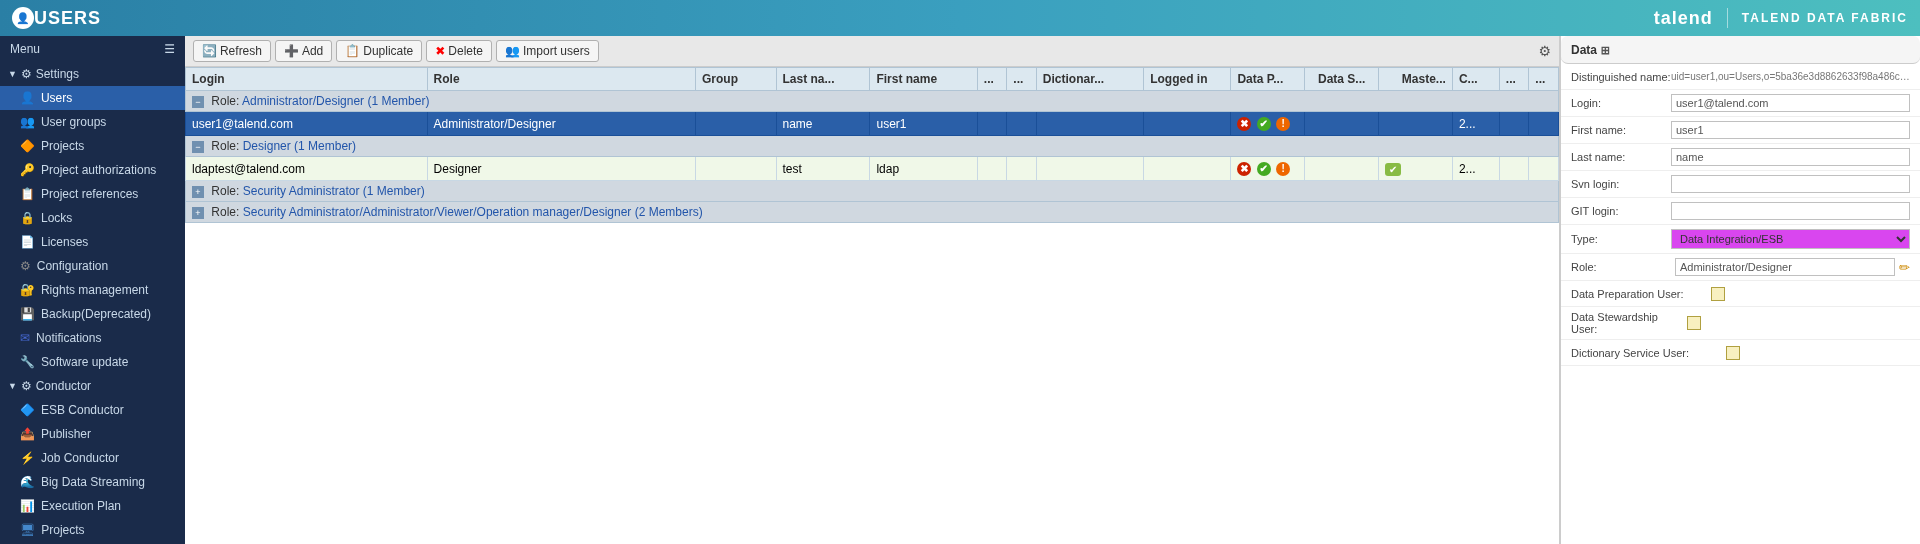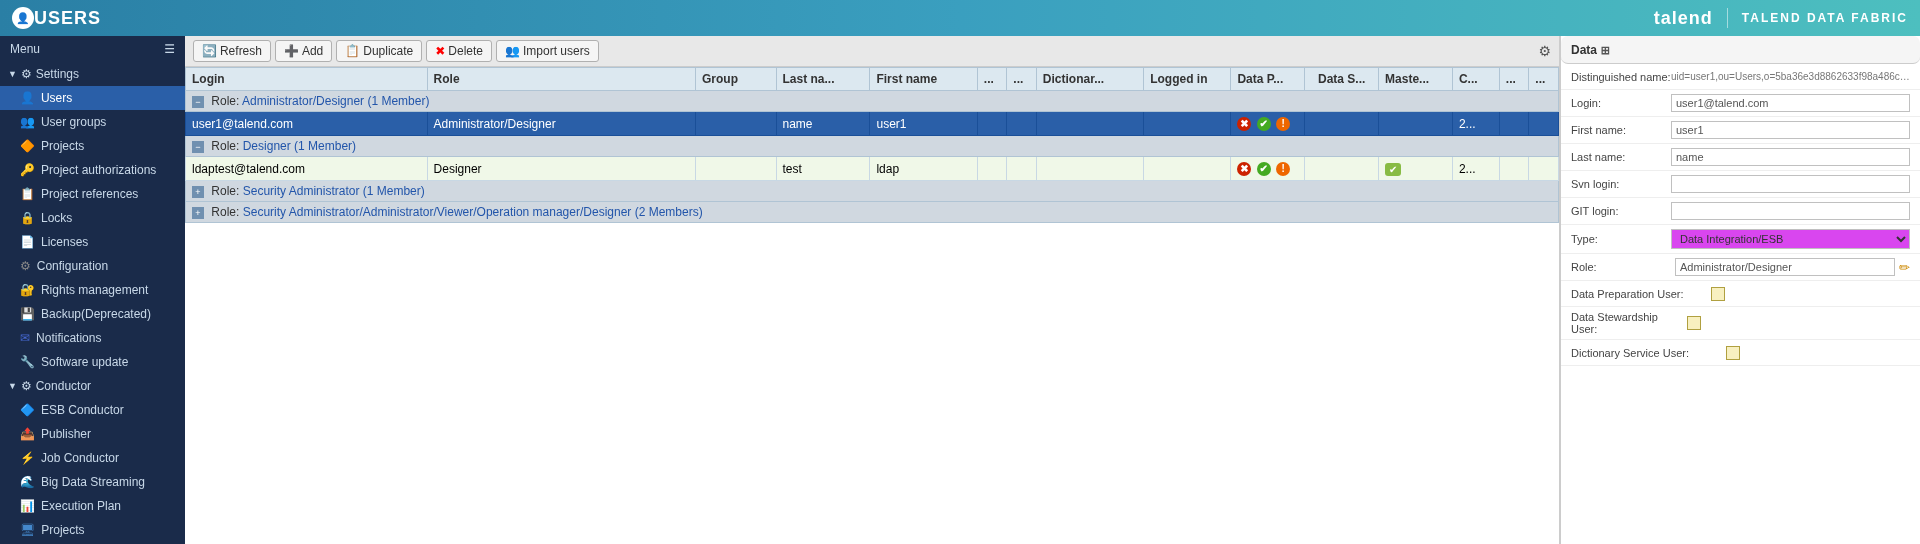--- a/index.html
+++ b/index.html
@@ -461,21 +461,21 @@
               <th style="width:200px;">Role</th>
               <th style="width:60px;margin-top:40px;">Group</th>
               <th style="width:70px;">Last na...</th>
               <th style="width:80px;">First name</th>
               <th style="width:22px;">...</th>
               <th style="width:22px;">...</th>
               <th style="width:80px;">Dictionar...</th>
               <th style="width:65px;">Logged in</th>
               <th style="width:55px;">Data P...</th>
               <th style="width:55px;text-align:center;">Data S...</th>
-              <th style="width:55px;">Maste...</th>
+              <th style="width:55px;text-align:right;">Maste...</th>
               <th style="width:35px;">C...</th>
               <th style="width:22px;">...</th>
               <th style="width:22px;">...</th>
             </tr>
           </thead>
           <tbody>
 
             <tr class="group-row">
               <td colspan="15">
                 <span class="expand-icon">−</span>

